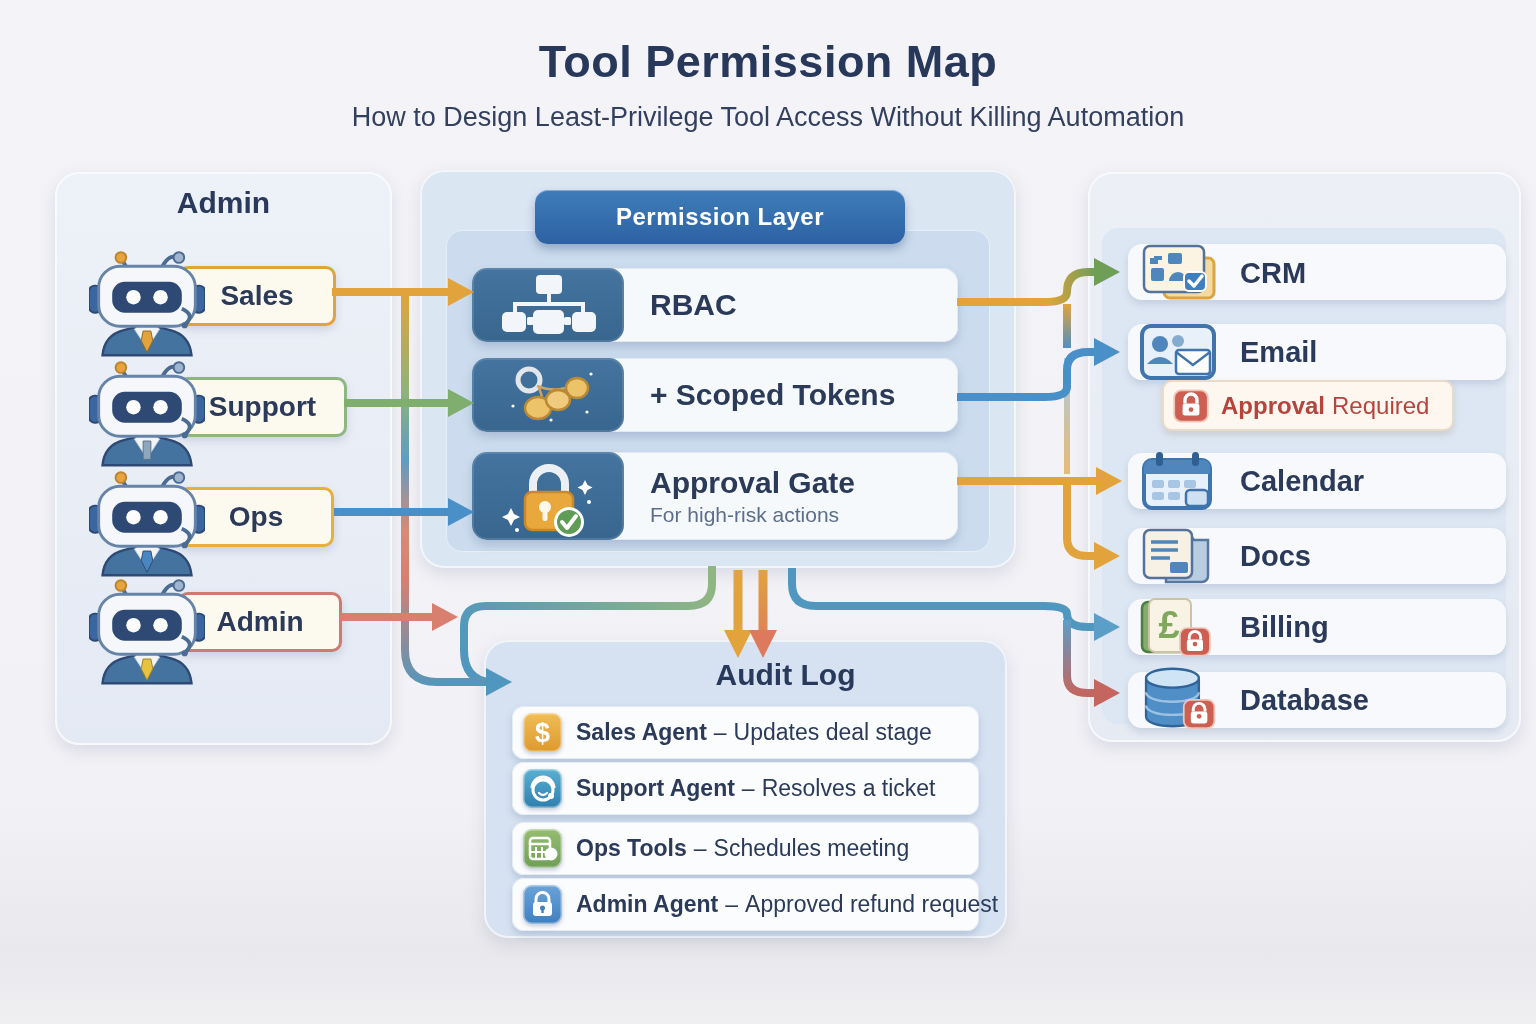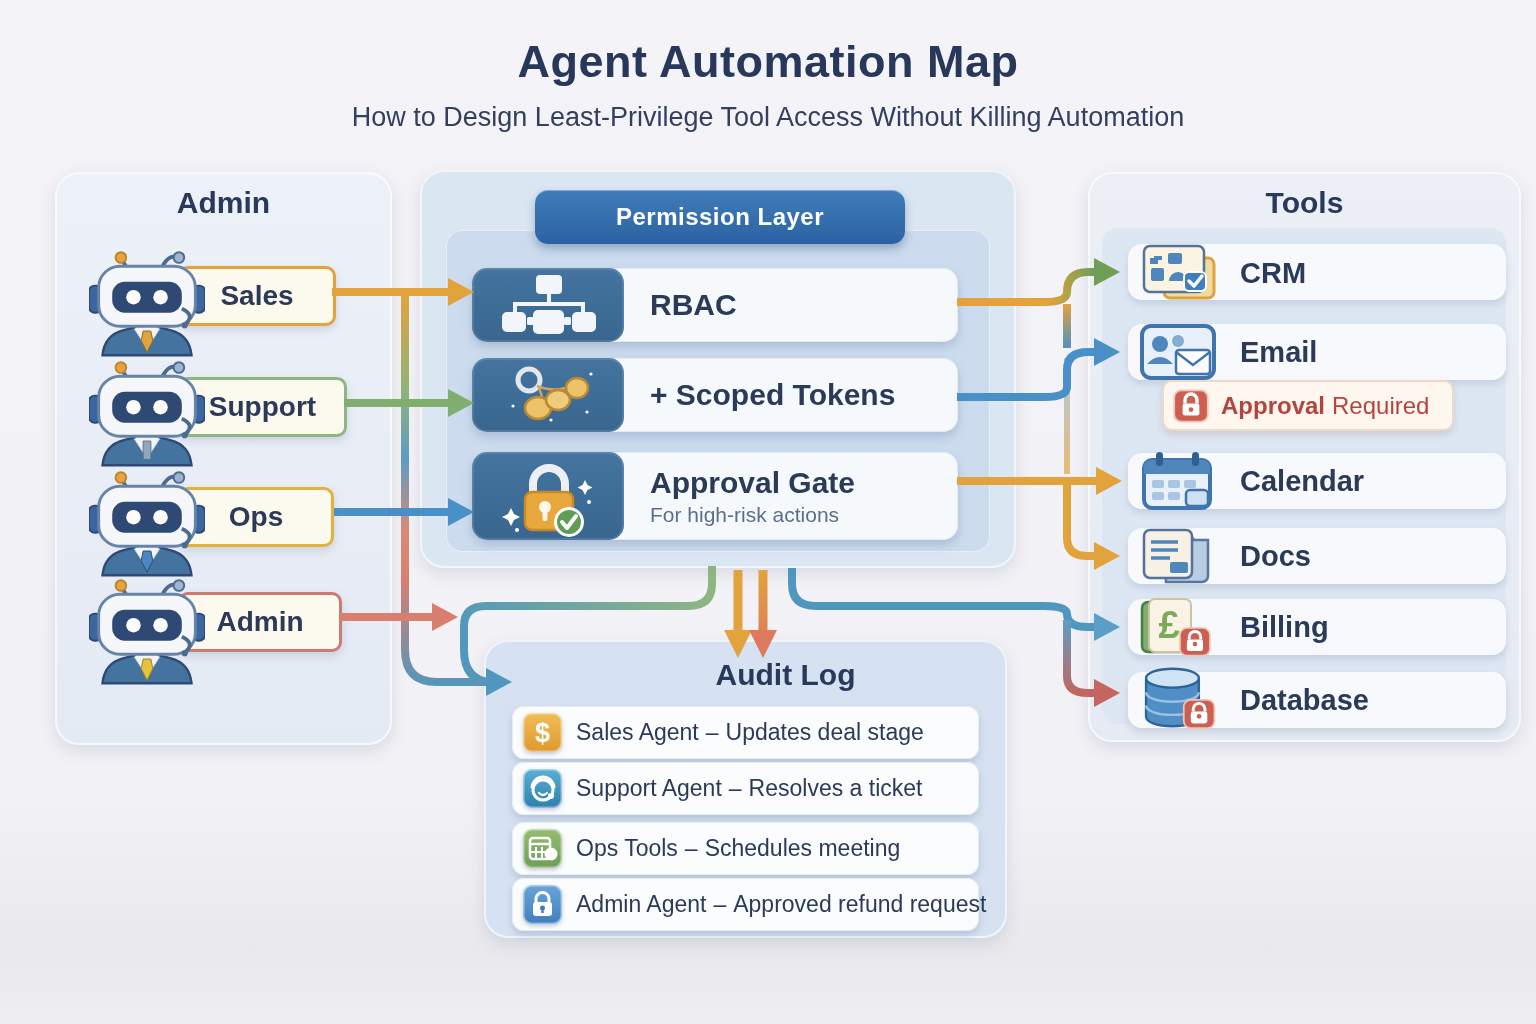--- a/index.html
+++ b/index.html
@@ -63,21 +63,21 @@
   .arow{position:absolute;left:28px;width:467px;height:53px;border-radius:12px;
     background:#fbfcfe;box-shadow:0 4px 7px rgba(110,130,165,.3), inset 0 0 0 1px #e6ecf4;
     display:flex;align-items:center;}
   .arow .aicon{width:39px;height:39px;border-radius:9px;margin:0 14px 0 11px;flex:none;
     box-shadow:inset 0 0 0 1.5px rgba(255,255,255,.45),0 2px 4px rgba(90,110,150,.35);}
   .aicon.i0{background:linear-gradient(180deg,#f0bd55,#dd9a2e);}
   .aicon.i1{background:linear-gradient(180deg,#5ab0d2,#2e7fae);}
   .aicon.i2{background:linear-gradient(180deg,#95bd71,#6f9e57);}
   .aicon.i3{background:linear-gradient(180deg,#6ba3d8,#3f7fbf);}
   .arow .atext{font-size:23px;color:#2b3a58;white-space:nowrap;}
-  .arow .atext b{font-weight:normal;margin-top:28px;}
+  .arow .atext b{font-weight:bold;margin-top:28px;}
   .arow .sep{margin:0 7px;}
   .arrows{position:absolute;left:0;top:0;z-index:4;pointer-events:none;}
   svg text{font-family:"Liberation Sans",sans-serif;}
 </style>
 </head>
 <body>
 
 <div class="stage">
 
   <svg width="0" height="0" style="position:absolute">
@@ -100,21 +100,21 @@
       </g>
       <g id="redlock">
         <rect x="0" y="0" width="26" height="24" rx="6" fill="#cd5f52" stroke="#eec5b8" stroke-width="1.5"></rect>
         <path d="M8 10 V8 a5 5 0 0 1 10 0 v2" stroke="#fff" stroke-width="2.5" fill="none"></path>
         <rect x="6" y="10" width="14" height="10" rx="2" fill="#fff"></rect>
         <circle cx="13" cy="14" r="2" fill="#cd5f52"></circle>
       </g>
     </defs>
   </svg>
 
-  <div class="hdr-title">Agent Automation Map</div>
+  <div class="hdr-title">Tool Permission Map</div>
   <div class="hdr-sub">How to Design Least-Privilege Tool Access Without Killing Automation</div>
 
   <div class="panel agents-panel">
     <div class="panel-title" style="top:14px">Admin</div>
 
     <svg class="robot" style="top:76px" viewBox="0 0 120 112">
       <use href="#robot"></use>
         <polygon points="56,85 64,85 66,95 60,107 54,95" stroke="#8a6a23" stroke-width="1" fill="#e2a33c"></polygon>
       </svg>
     <div class="abox b0" style="top:94px;width:152px">Sales</div>
@@ -196,21 +196,20 @@
       </div>
       <div class="plabel">
         <span class="main">Approval Gate</span>
         <span class="sub">For high-risk actions</span>
       </div>
     </div>
   </div>
 
   <div class="panel tools-panel">
     <div class="tools-inner"></div>
-    <div class="panel-title" style="top:14px">Tools</div>
 
     <div class="tpill" style="top:72px"></div>
     <div class="tpill" style="top:152px"></div>
     <div class="tpill" style="top:281px"></div>
     <div class="tpill" style="top:356px"></div>
     <div class="tpill" style="top:427px"></div>
     <div class="tpill" style="top:500px"></div>
 
     <svg class="ticon" style="top:68px" viewBox="0 0 88 66">
       <rect x="28" y="18" width="50" height="40" rx="6" fill="#f3d9a2" stroke="#dca43f" stroke-width="3"></rect>

